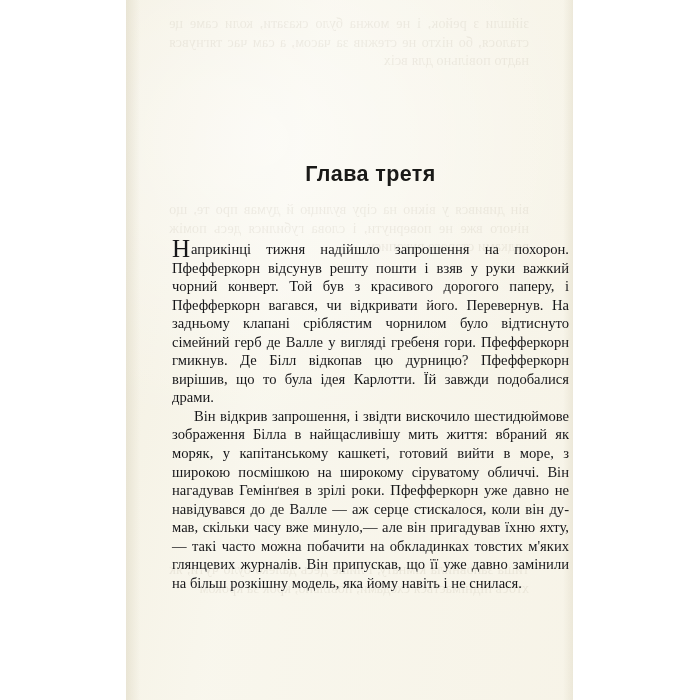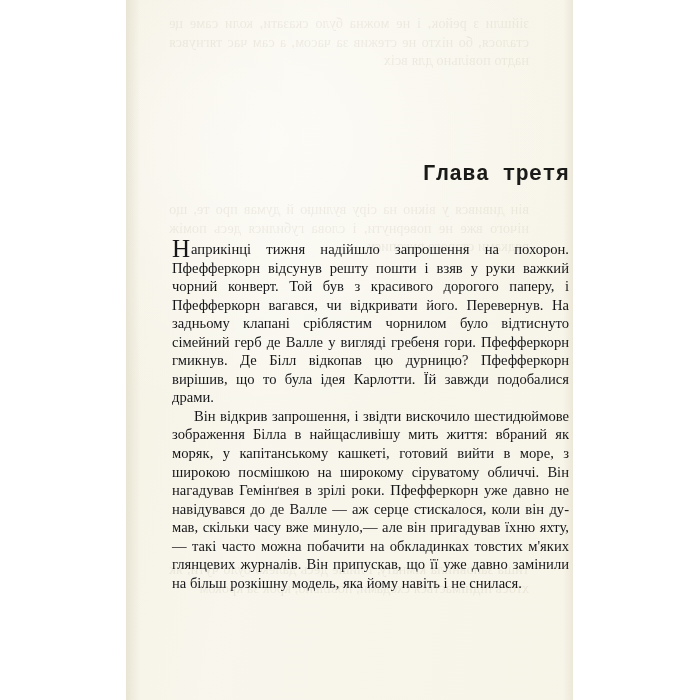--- a/index.html
+++ b/index.html
@@ -67,26 +67,26 @@
   }
   #show-through .st-top   { top: 14px; }
   #show-through .st-mid   { top: 200px; }
   #show-through .st-bot   { top: 560px; }
 
   #chapter-title {
     position: absolute;
     left: 46px;
     top: 148px;
     width: 397px;
-    text-align: right;
+    text-align: center;
     font-size: 21.5px;
     font-weight: bold;
     color: #1a1a18;
     letter-spacing: 0.4px;
-    font-family: Liberation Mono, monospace;
+    font-family: Liberation Sans, sans-serif;
   }
 
   #body-copy {
     position: absolute;
     left: 46px;
     top: 240px;
     width: 397px;
     font-size: 14.6px;
     line-height: 18.55px;
     color: #17171a;

